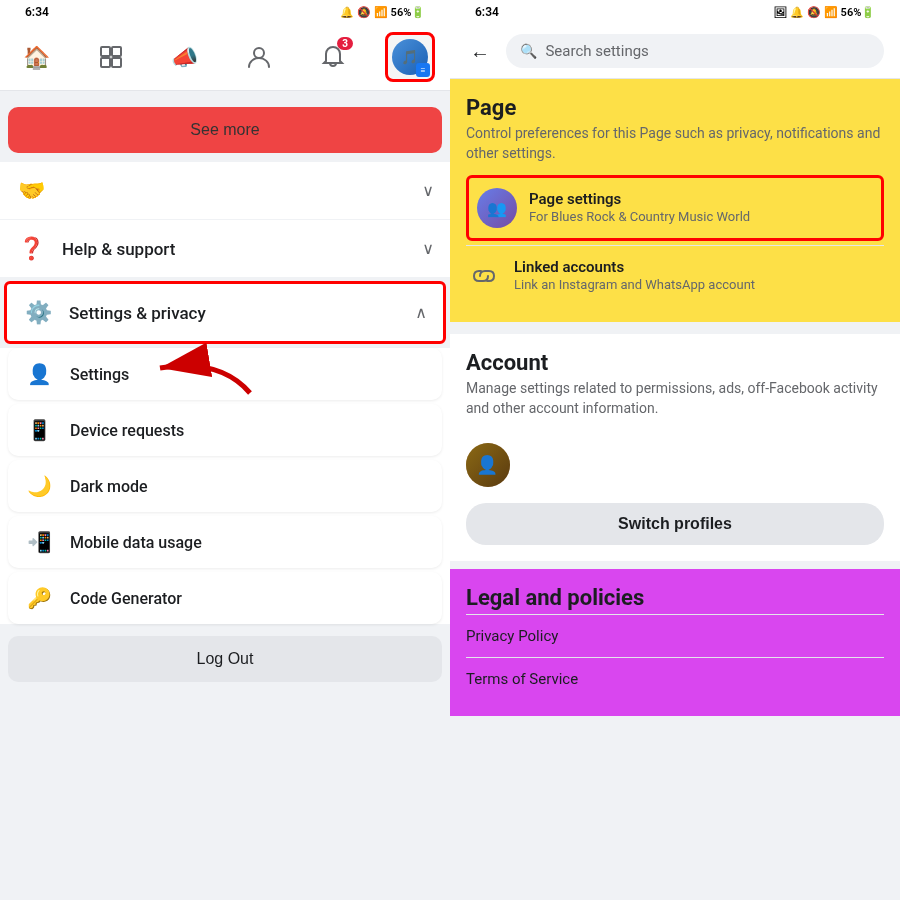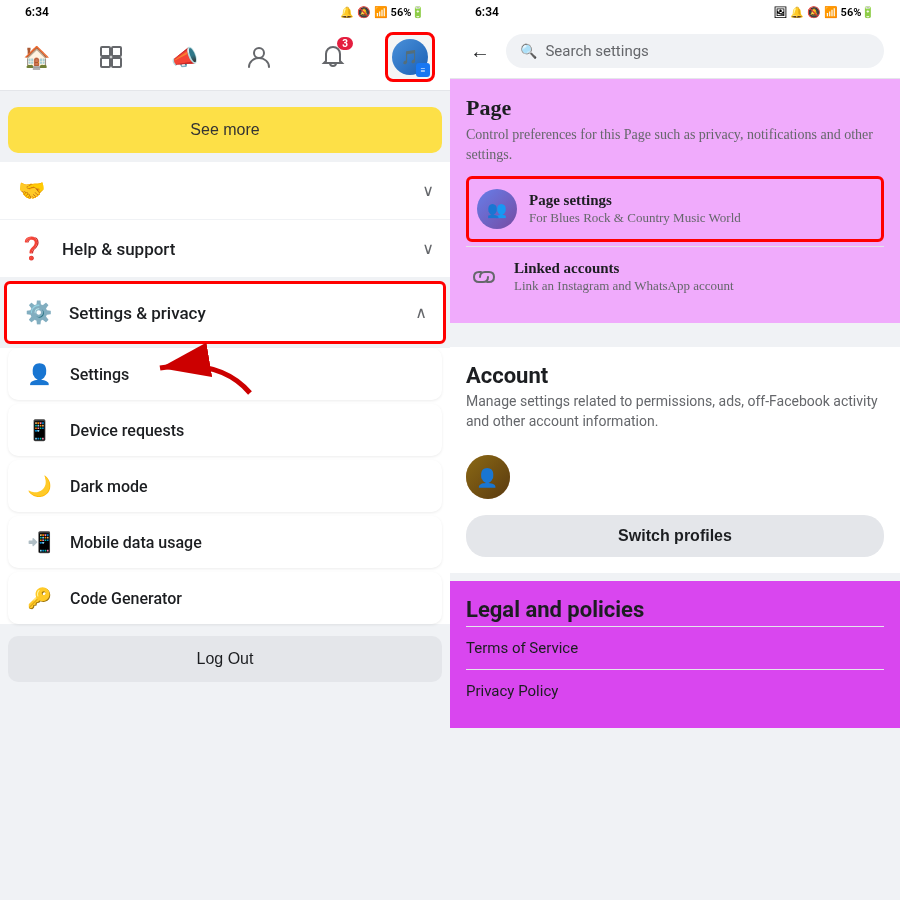--- a/index.html
+++ b/index.html
@@ -89,21 +89,21 @@
       text-align: center;
     }
 
     .left-content {
       flex: 1;
       overflow-y: auto;
       padding: 8px 0;
     }
 
     .see-more-btn {
-      background: #fde047;
+      background: #ef4444;
       border: none;
       width: calc(100% - 16px);
       margin: 8px;
       padding: 14px;
       font-size: 16px;
       font-weight: 500;
       color: #333;
       border-radius: 10px;
       cursor: pointer;
       text-align: center;
@@ -227,24 +227,23 @@
       font-size: 15px;
     }
 
     .right-content {
       flex: 1;
       overflow-y: auto;
       padding: 0;
     }
 
     .section-block {
-      background: #f0abfc;
+      background: #fde047;
       padding: 16px;
-      margin-bottom: 24px;
-      font-family: Liberation Serif, serif;
+      margin-bottom: 12px;
     }
     .section-title {
       font-size: 22px;
       font-weight: 700;
       color: #1c1e21;
       margin-bottom: 4px;
     }
     .section-subtitle {
       font-size: 14px;
       color: #65676b;
@@ -552,20 +551,20 @@
 
             <div style="width:44px;height:44px;border-radius:50%;background:linear-gradient(135deg,#8B6914,#5a3a10);display:flex;align-items:center;justify-content:center;color:#d4a830;font-size:18px;">👤</div>
           </div>
         </div>
 
         <button class="switch-profiles-btn">Switch profiles</button>
       </div>
 
       <div class="legal-section">
         <div class="section-title">Legal and policies</div>
+        <div class="legal-item">Privacy Policy</div>
         <div class="legal-item">Terms of Service</div>
-        <div class="legal-item">Privacy Policy</div>
       </div>
 
     </div>
   </div>
 
 </div>
 
 </body></html>

